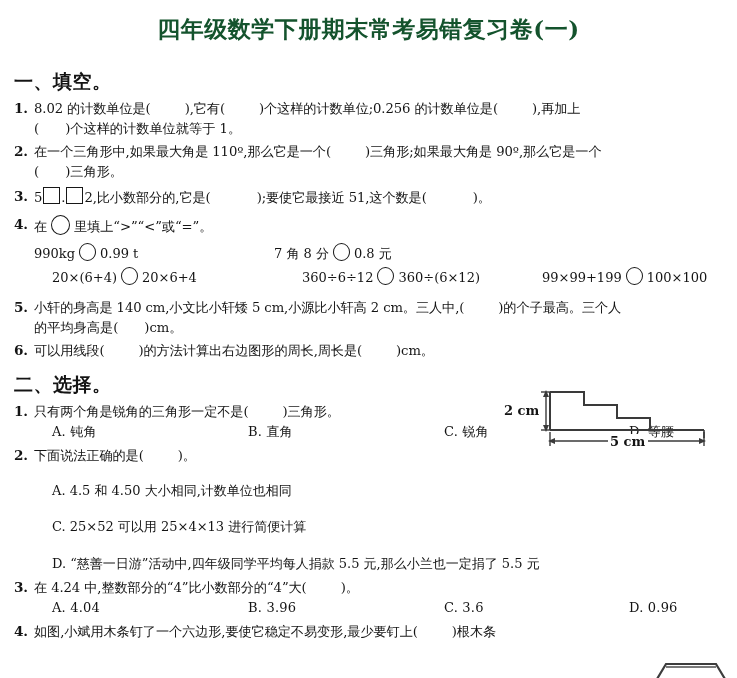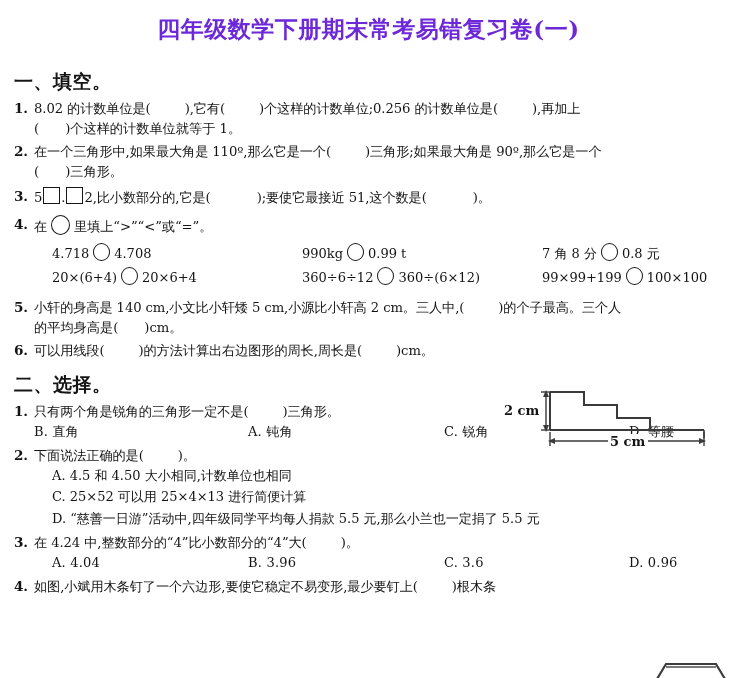--- a/index.html
+++ b/index.html
@@ -18,21 +18,21 @@
   .page {
     position: relative;
     width: 737px;
     height: 678px;
     box-sizing: border-box;
     padding: 0 14px;
   }
   
   .title {
     text-align: center;
-    color: #6d28d9;
+    color: #14532d;
     font-size: 23px;
     font-weight: bold;
     letter-spacing: 0.5px;
     padding-top: 15px;
     line-height: 1.2;
     font-family: "DejaVu Serif", "Liberation Serif", serif;
   }
   
   .section-head {
     font-size: 19px;
@@ -120,21 +120,21 @@
   }
   .choices .opt { flex: 0 0 auto; }
   .op-a { width: 196px; padding-left: 18px; }
   .op-b { width: 196px; }
   .op-c { width: 185px; }
   .op-d { width: auto; }
   .choice-line {
     margin-left: 38px;
     font-size: 13px;
     line-height: 21.5px;
-    margin-top: 0;
+    margin-top: 15px;
   }
 
   
   .fig-stair {
     position: absolute;
     left: 500px;
     top: 386px;
     width: 232px;
     height: 62px;
   }
@@ -172,21 +172,20 @@
     <span class="body"><span>5</span><span class="boxsq"></span><span>.</span><span class="boxsq"></span><span>2,比小数部分的,它是(</span><span class="blank3"></span><span>);要使它最接近 51,这个数是(</span><span class="blank3"></span><span>)。</span></span>
   </div>
 
   <div class="q" style="margin-top:8px;">
     <span class="num">4.</span>
     <span class="body"><span>在</span><span class="circ big"></span><span>里填上“&gt;”“&lt;”或“=”。</span></span>
   </div>
 
   <div class="cmp-grid">
     <div class="cmp-row">
-      <span class="cmp-cell cmp-c1"><span>4.718</span><span class="circ"></span><span>4.708</span></span>
       <span class="cmp-cell cmp-c2"><span>990kg</span><span class="circ"></span><span>0.99 t</span></span>
       <span class="cmp-cell cmp-c3"><span>7 角 8 分</span><span class="circ"></span><span>0.8 元</span></span>
     </div>
     <div class="cmp-row">
       <span class="cmp-cell cmp-c1"><span>20×(6+4)</span><span class="circ"></span><span>20×6+4</span></span>
       <span class="cmp-cell cmp-c2"><span>360÷6÷12</span><span class="circ"></span><span>360÷(6×12)</span></span>
       <span class="cmp-cell cmp-c3"><span>99×99+199</span><span class="circ"></span><span>100×100</span></span>
     </div>
   </div>
 
@@ -201,22 +200,22 @@
     <span class="body"><span>可以用线段(</span><span class="blank"></span><span>)的方法计算出右边图形的周长,周长是(</span><span class="blank"></span><span>)cm。</span></span>
   </div>
 
   <div class="section-head tight" style="margin-top:12px;">二、选择。</div>
 
   <div class="q">
     <span class="num">1.</span>
     <span class="body"><span>只有两个角是锐角的三角形一定不是(</span><span class="blank"></span><span>)三角形。</span></span>
   </div>
   <div class="choices">
+    <span class="opt op-a">A. 钝角</span>
     <span class="opt op-b">B. 直角</span>
-    <span class="opt op-a">A. 钝角</span>
     <span class="opt op-c">C. 锐角</span>
     <span class="opt op-d">D. 等腰</span>
   </div>
 
   <div class="q" style="margin-top:3px;">
     <span class="num">2.</span>
     <span class="body"><span>下面说法正确的是(</span><span class="blank"></span><span>)。</span></span>
   </div>
   <div class="choice-line">A. 4.5 和 4.50 大小相同,计数单位也相同</div>
   <div class="choice-line">C. 25×52 可以用 25×4×13 进行简便计算</div>

